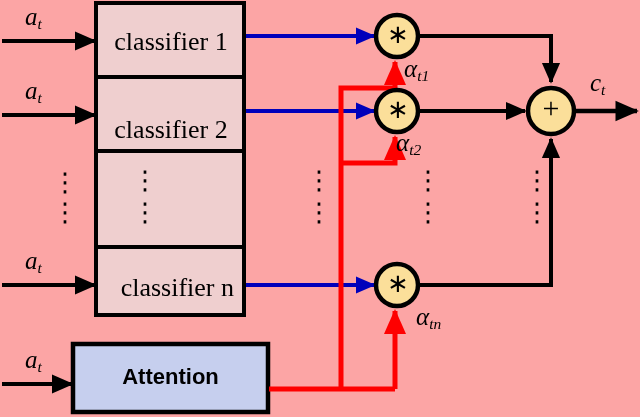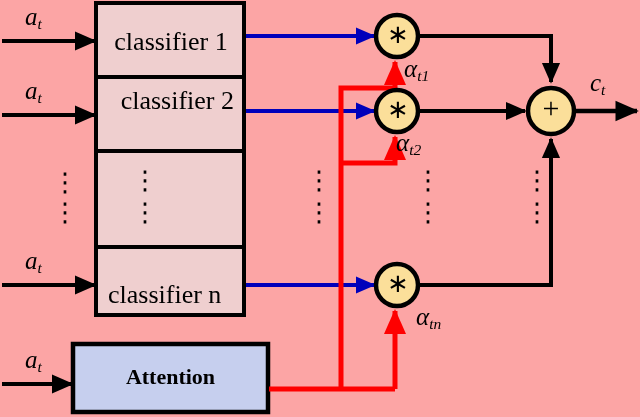--- a/index.html
+++ b/index.html
@@ -40,21 +40,21 @@
     letter-spacing: 0;
   }
   .boxlabel {
     font-size: 26px;
     font-family: "Liberation Serif", serif;
     color: #000000;
   }
   .attnlabel {
     font-size: 22px;
     font-weight: bold;
-    font-family: Liberation Serif, serif;
+    font-family: Liberation Sans, sans-serif;
     color: #000000;
   }
   .opglyph {
     font-size: 26px;
     font-family: "Liberation Serif", serif;
     color: #000000;
   }
 </style>
 </head>
 <body>
@@ -133,22 +133,22 @@
     <span>a</span><sub>t</sub>
   </div>
   <div class="lbl mathvar" style="left:25px; top:248px;">
     <span>a</span><sub>t</sub>
   </div>
   <div class="lbl mathvar" style="left:25px; top:347px;">
     <span>a</span><sub>t</sub>
   </div>
 
   <div class="lbl boxlabel" style="left:108px; top:29px; width:126px; text-align:center;">classifier  1</div>
-  <div class="lbl boxlabel" style="left:108px; top:88px; width:126px; text-align:right;">classifier  2</div>
-  <div class="lbl boxlabel" style="left:108px; top:282px; width:126px; text-align:left;">classifier  n</div>
+  <div class="lbl boxlabel" style="left:108px; top:117px; width:126px; text-align:center;">classifier  2</div>
+  <div class="lbl boxlabel" style="left:108px; top:275px; width:126px; text-align:right;">classifier  n</div>
 
   <div class="lbl attnlabel" style="left:83px; top:366px; width:175px; text-align:center;">Attention</div>
 
   <div class="lbl opglyph" style="left:387px; top:22px; width:20px; text-align:center;">∗</div>
   <div class="lbl opglyph" style="left:387px; top:97px; width:20px; text-align:center;">∗</div>
   <div class="lbl opglyph" style="left:387px; top:271px; width:20px; text-align:center;">∗</div>
 
   <div class="lbl" style="left:540px; top:93px; width:22px; text-align:center; font-size:30px;">+</div>
 
   <div class="lbl mathvar" style="left:404px; top:56px;text-align:center;">

